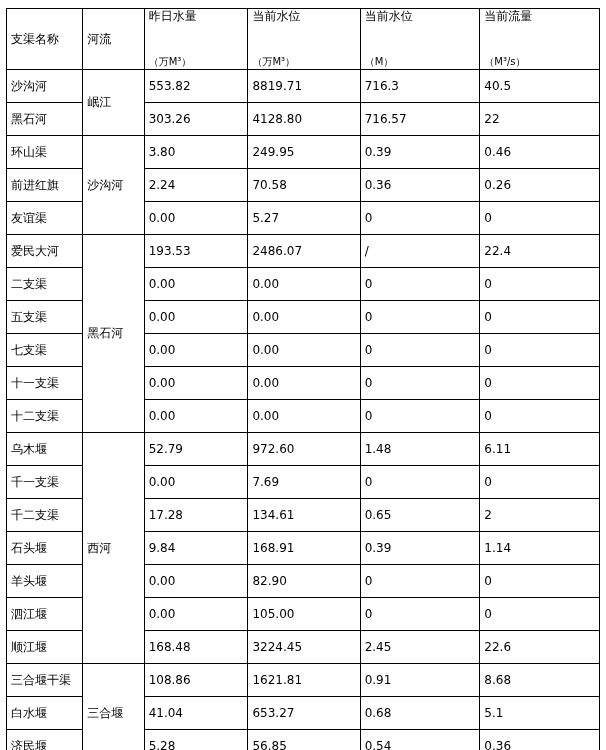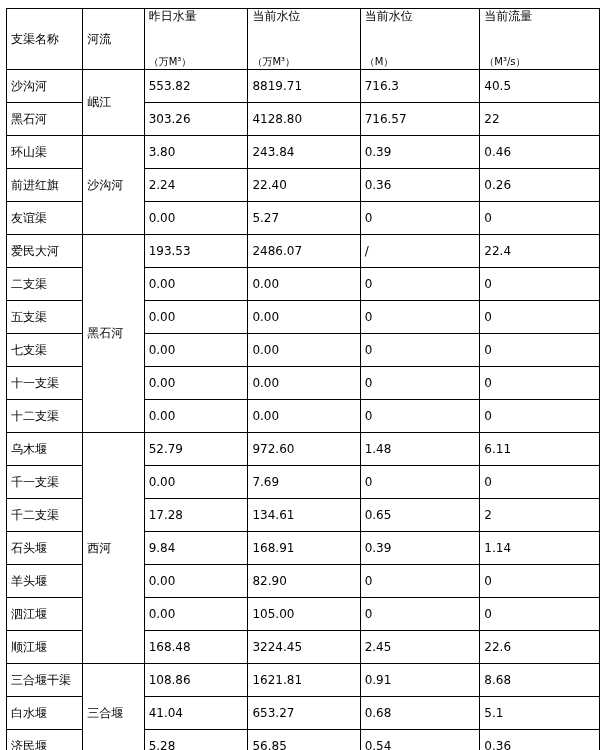--- a/index.html
+++ b/index.html
@@ -118,28 +118,28 @@
           <td>黑石河</td>
           <td>303.26</td>
           <td>4128.80</td>
           <td>716.57</td>
           <td>22</td>
         </tr>
         <tr>
           <td>环山渠</td>
           <td class="river-cell" rowspan="3">沙沟河</td>
           <td>3.80</td>
-          <td>243.84</td>
+          <td>249.95</td>
           <td>0.39</td>
           <td>0.46</td>
         </tr>
         <tr>
           <td>前进红旗</td>
           <td>2.24</td>
-          <td>22.40</td>
+          <td>70.58</td>
           <td>0.36</td>
           <td>0.26</td>
         </tr>
         <tr>
           <td>友谊渠</td>
           <td>0.00</td>
           <td>5.27</td>
           <td>0</td>
           <td>0</td>
         </tr>

